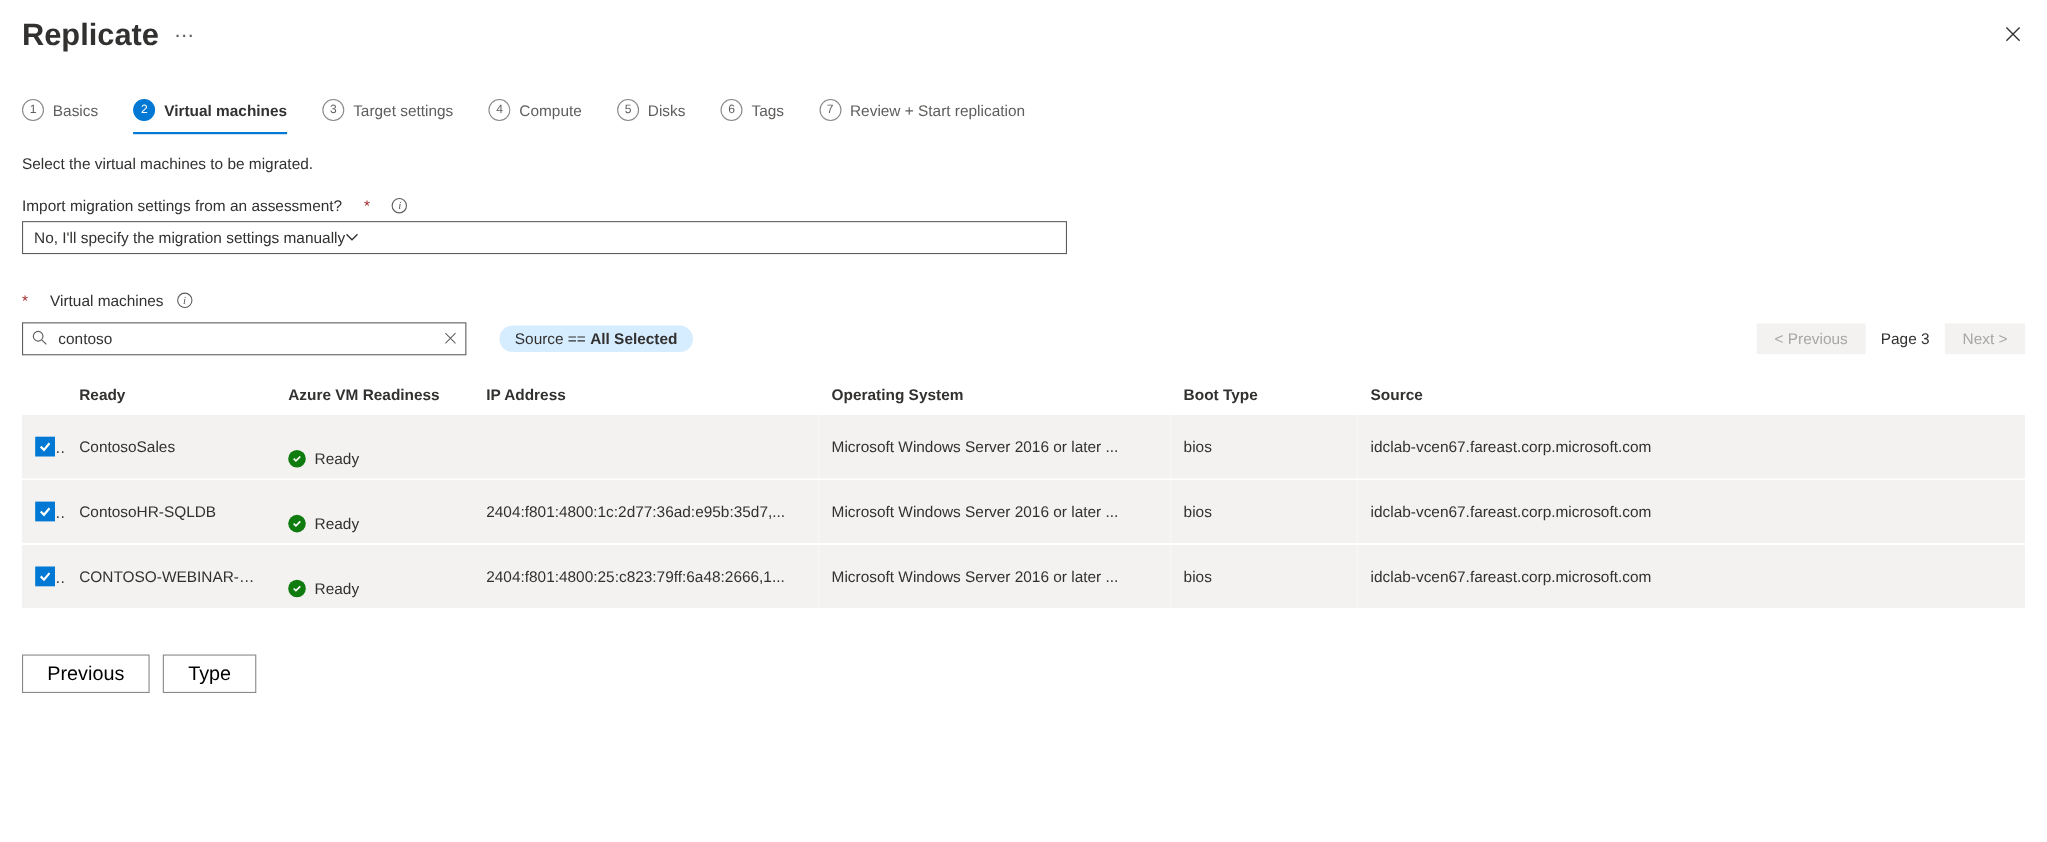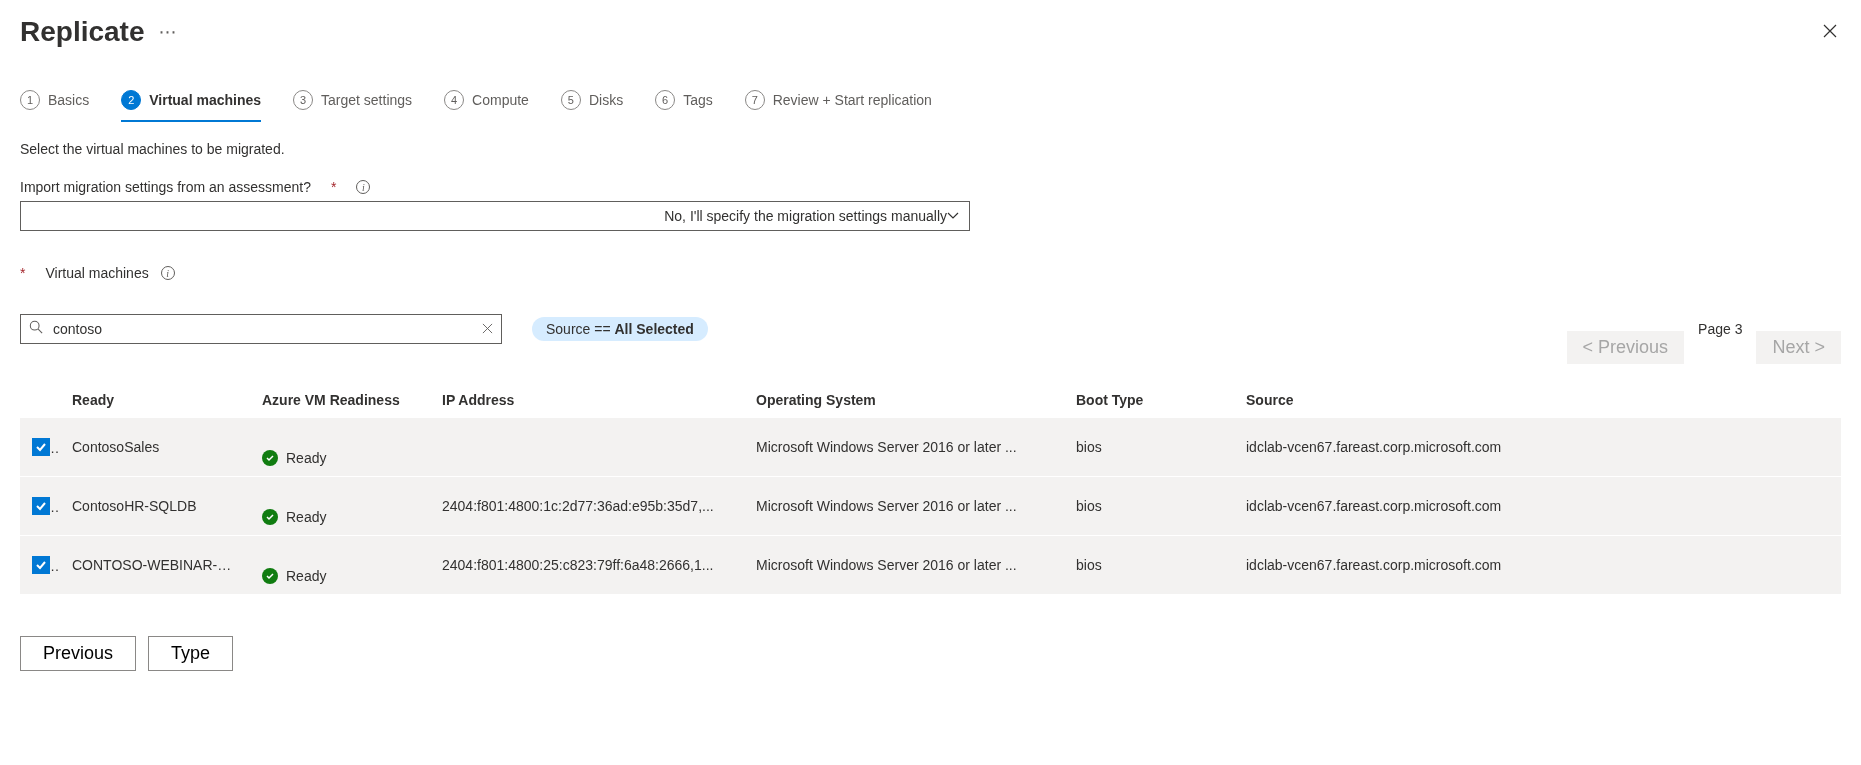--- a/index.html
+++ b/index.html
@@ -70,34 +70,34 @@
     border: 1px solid #605e5c; border-radius: 50%;
     display: inline-flex; align-items: center; justify-content: center;
     font-size: 10px; color: #605e5c;
     font-style: italic; font-family: Georgia, serif;
     cursor: pointer;
   }
   .select-box {
     width: 950px;
     border: 1px solid #605e5c;
     padding: 6px 10px;
-    display: flex; justify-content: flex-end; align-items: center;
+    display: flex; justify-content: flex-start; align-items: center;
     cursor: pointer;
     margin-bottom: 34px;
   }
   .chevron-down { font-size: 12px; color: #323130; }
   .section-row { display: flex; align-items: center; gap: 12px; margin-bottom: 12px; }
   .section-row .req { margin-right: 8px; }
   .controls-row {
     display: flex; align-items: center; justify-content: space-between;
     margin-bottom: 18px;
   }
   .controls-left { display: flex; align-items: center; gap: 30px; }
   .search-box {
-    width: 482px;
+    width: 404px;
     border: 1px solid #605e5c;
     display: flex; align-items: center;
     padding: 5px 8px;
     gap: 8px;
   }
   .search-box input {
     border: none; outline: none; flex: 1; font-size: 14px;
     font-family: inherit; color: #323130;
   }
   .clear-icon { cursor: pointer; color: #605e5c; font-size: 14px; }
@@ -108,23 +108,22 @@
     font-size: 14px;
   }
   .filter-pill .bold { font-weight: 600; }
   .pager { display: flex; align-items: center; gap: 14px; }
   .pager-btn {
     background: #f3f2f1;
     border: none;
     padding: 6px 16px;
     color: #a6a6a6;
     cursor: pointer;
-    font-size: 18px;
+    font-size: 14px;
     font-family: inherit;
-    margin-top: 38px;
   }
   .table { width: 100%; border-collapse: collapse; }
   .table th {
     text-align: left;
     font-weight: 600;
     padding: 10px 12px;
     font-size: 14px;
     color: #323130;
   }
   .table td {

